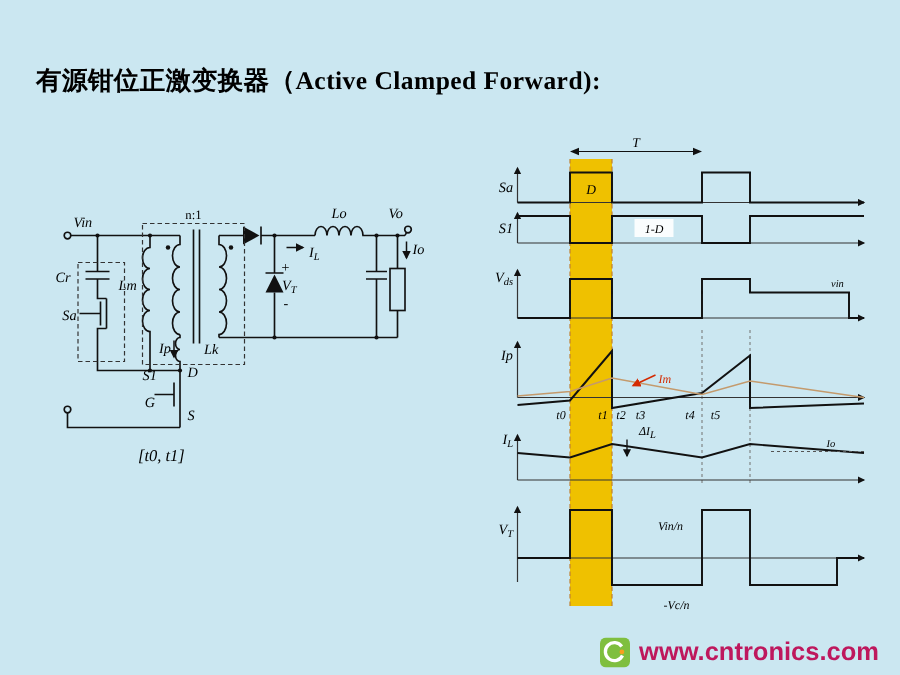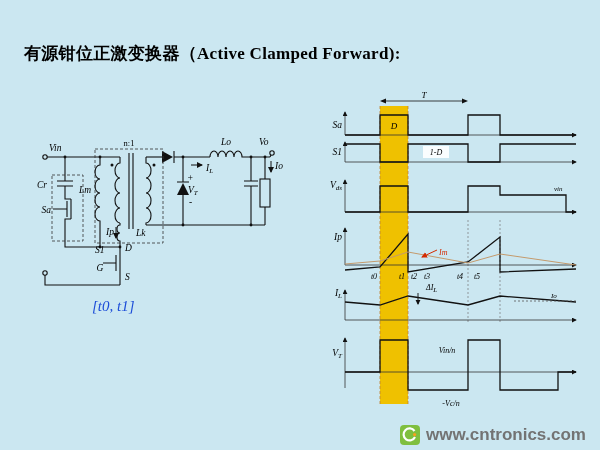--- a/index.html
+++ b/index.html
@@ -1,31 +1,31 @@
 <!DOCTYPE html>
 <html><head>
 <meta charset="utf-8">
 <style>
   html,body{margin:0;padding:0;}
   .page{position:relative;width:600px;height:450px;background:#cbe7f1;font-family:"Liberation Serif",serif;overflow:hidden;}
   .title{position:absolute;left:24px;top:42px;font-size:17px;font-weight:bold;color:#000;letter-spacing:.3px;}
-  .interval{position:absolute;left:92px;top:298px;font-style:italic;font-size:15px;color:#1d4ed8;}
+  .interval{position:absolute;left:92px;top:298px;font-style:italic;font-size:11px;color:#000000;}
   .equations{position:absolute;left:78px;top:326px;font-style:italic;font-size:15px;line-height:26px;color:#000;}
   .eq sub{font-size:10px;}
   svg text{fill:#000;}
   .ct{font:italic 9.5px "Liberation Serif",serif;}
   .ctu{font:8.5px "Liberation Serif",serif;}
   .sub{font-size:7px;}
   .rowlbl{font:italic 9.5px "Liberation Serif",serif;}
   .tl8{font:italic 8px "Liberation Serif",serif;}
   .tl7{font:italic 7px "Liberation Serif",serif;}
   .tl9{font:italic 9px "Liberation Serif",serif;}
   .red{fill:#d42a00;}
   .watermark{position:absolute;right:14px;bottom:5px;display:flex;align-items:center;gap:6px;
-    font-family:"Liberation Sans",sans-serif;font-size:17px;font-weight:bold;color:#737373;}
+    font-family:"Liberation Sans",sans-serif;font-size:17px;font-weight:bold;color:#be185d;}
 </style>
 </head>
 <body>
 
 <div class="page">
 
   <div class="title">
     <span>有源钳位正激变换器（Active Clamped Forward):</span>
   </div>
 

